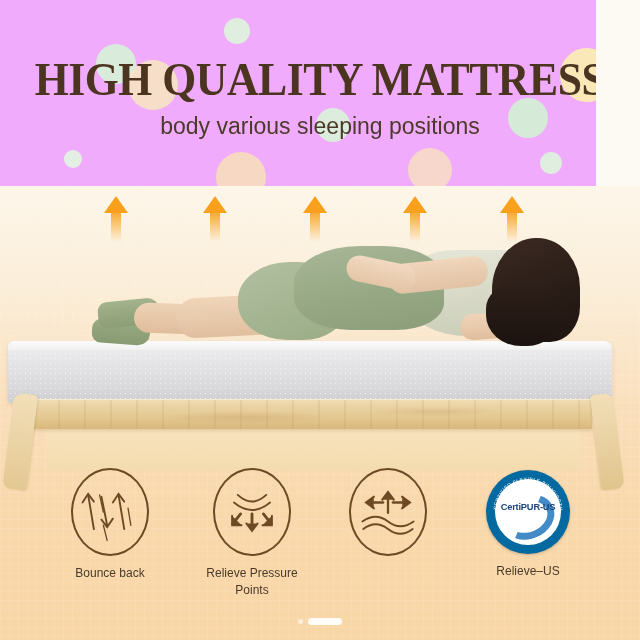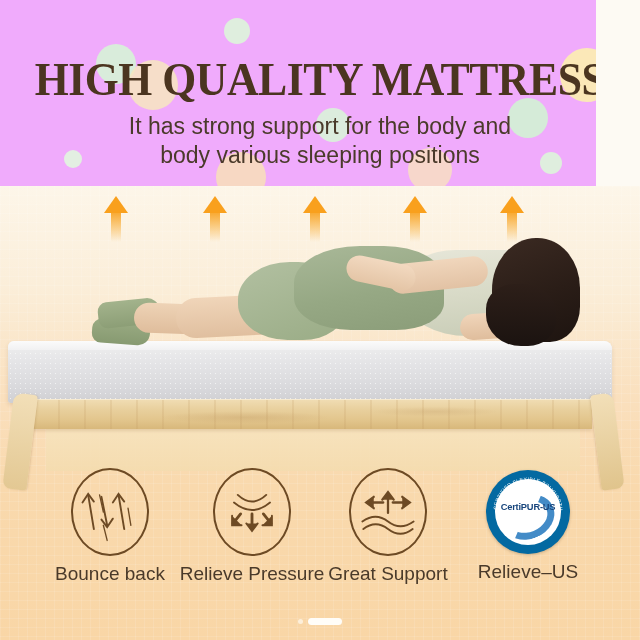--- a/index.html
+++ b/index.html
@@ -204,21 +204,21 @@
   .feature {
     position:absolute; width:160px; text-align:center;
   }
   .f1{left:30px;} .f2{left:172px;} .f3{left:308px;} .f4{left:448px;}
   .fcircle {
     width:78px; height:88px; margin:0 auto;
     border:2.2px solid #6d4a24; border-radius:50%;
     position:relative;
   }
   .flabel {
-    margin-top:9px; font-size:19px; color:#4a3a2a; line-height:17px;
+    margin-top:9px; font-size:12px; color:#4a3a2a; line-height:17px;
   }
   .fsvg { position:absolute; left:0; top:0; width:100%; height:100%; }
 
   
   .badge {
     width:84px; height:84px; margin:2px auto 0;
     border-radius:50%;
     background:#0369a1;
     position:relative;
     box-shadow:0 1px 3px rgba(90,70,40,.3);
@@ -262,21 +262,20 @@
     <div class="deco d5"></div>
     <div class="deco d6"></div>
     <div class="deco d7"></div>
     <div class="deco d8"></div>
     <div class="deco d9"></div>
     <div class="deco d10"></div>
     <div class="deco d11"></div>
 
     <div class="title">HIGH QUALITY MATTRESS</div>
     <div class="subtitle">
-      <div>It has strong support for the body and</div>
       <div>body various sleeping positions</div>
     </div>
   </div>
 
   <div class="scene">
 
     <div class="person">
       <div class="p sock2"></div>
       <div class="p sock1"></div>
       <div class="p calf"></div>
@@ -349,37 +348,37 @@
           <path d="M39 46 L39 62" stroke-width="3"></path>
           <path d="M33 56 L39 64 L45 56" fill="#6d4a24" stroke="#6d4a24"></path>
           <path d="M27 46 L19 56" stroke-width="3"></path>
           <path d="M18 48 L18 58 L28 58" fill="#6d4a24" stroke="#6d4a24"></path>
           <path d="M51 46 L59 56" stroke-width="3"></path>
           <path d="M60 48 L60 58 L50 58" fill="#6d4a24" stroke="#6d4a24"></path>
         </svg>
       </div>
       <div class="flabel">
         <div>Relieve Pressure</div>
+        <div>Points</div>
       </div>
     </div>
 
     <div class="feature f3">
       <div class="fcircle">
         <svg class="fsvg" viewBox="0 0 78 88" fill="none" stroke="#6d4a24" stroke-width="2.4" stroke-linecap="round">
           <path d="M39 45 L39 25"></path>
             <path d="M33 31 L39 23 L45 31" fill="#6d4a24"></path>
           <path d="M34 34 L18 34"></path>
             <path d="M24 28 L16 34 L24 40" fill="#6d4a24"></path>
           <path d="M44 34 L60 34"></path>
             <path d="M54 28 L62 34 L54 40" fill="#6d4a24"></path>
           <path d="M12 54 Q26 44 39 54 Q52 64 66 54" stroke-width="2"></path>
           <path d="M13 62 Q26 52 39 62 Q52 72 65 62" stroke-width="2"></path>
         </svg>
       </div>
-      <div class="flabel">Great Support</div>
     </div>
 
     <div class="feature f4">
       <div class="badge">
         <svg class="badge-ring-text" viewBox="0 0 84 84">
           <defs>
             <path id="ringTop" d="M 42 42 m -31 0 a 31 31 0 1 1 62 0" fill="none"></path>
             <path id="ringBot" d="M 42 42 m -27 0 a 27 27 0 1 0 54 0" fill="none"></path>
           </defs>
           <text font-size="5.1" fill="#ffffff" font-family="Liberation Sans, sans-serif" letter-spacing="0.35">

